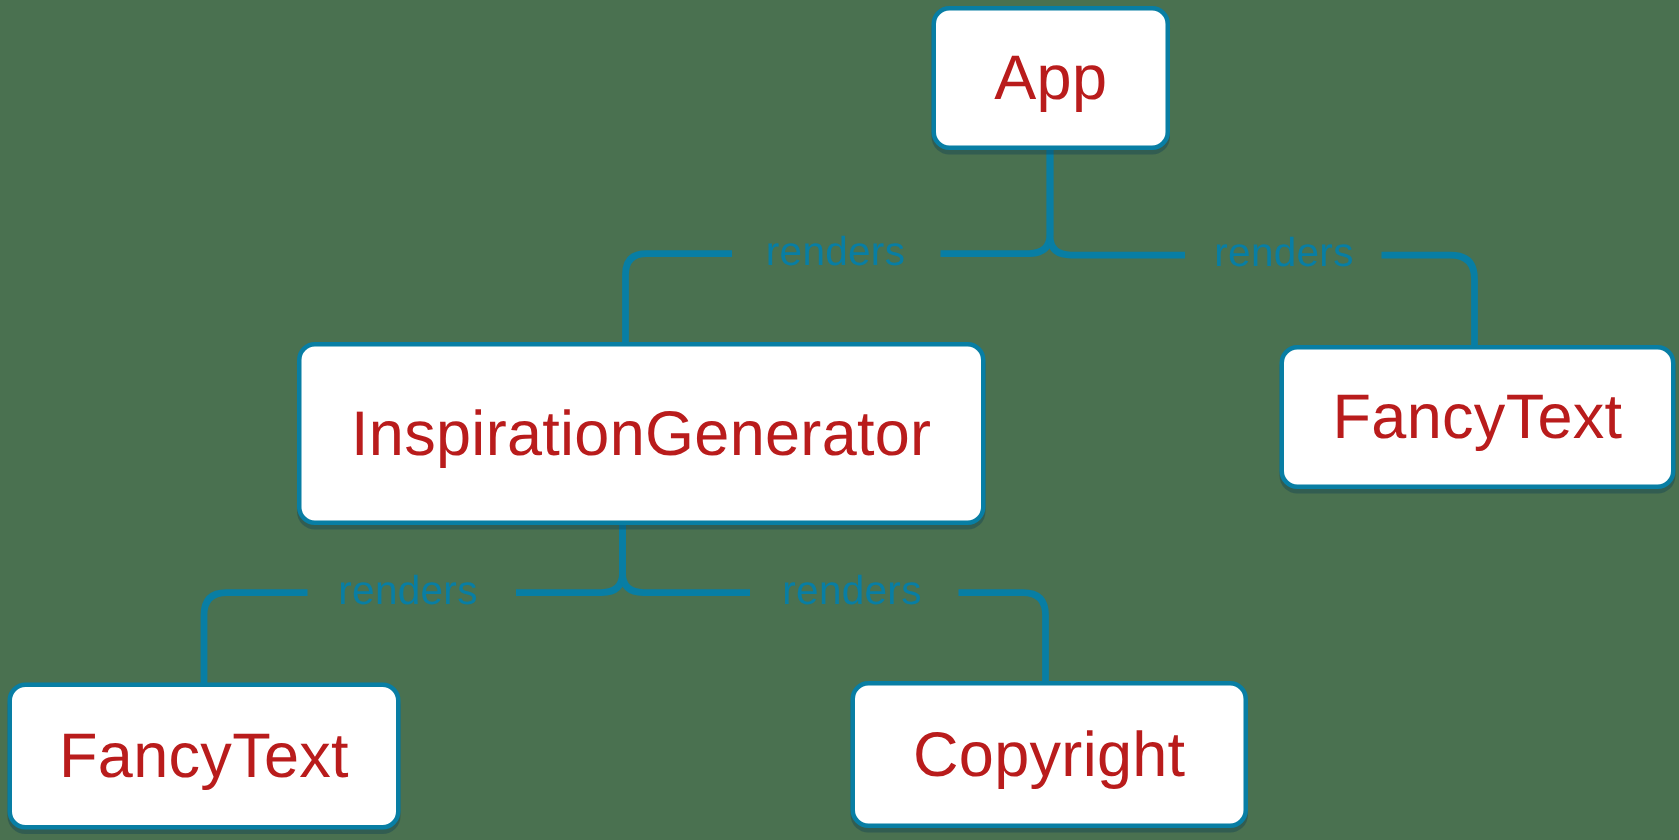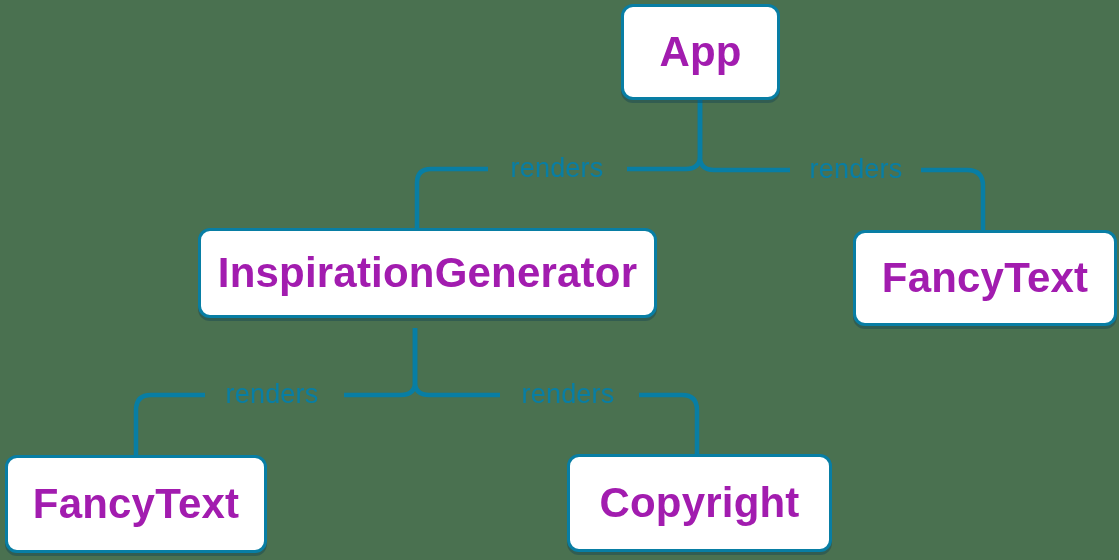--- a/index.html
+++ b/index.html
@@ -30,29 +30,29 @@
   }
   .node {
     position: absolute;
     display: flex;
     align-items: center;
     justify-content: center;
     background: #ffffff;
     border: 3px solid #087ea4;
     border-radius: 12px;
     box-shadow: 0 3px 0 rgba(13, 60, 84, 0.38);
-    color: #a21caf;
+    color: #b91c1c;
     font-size: 42px;
-    font-weight: 700;
+    font-weight: 400;
     letter-spacing: 0.2px;
     white-space: nowrap;
     box-sizing: border-box;
   }
   .node-app                  { left: 621px; top: 4px;   width: 159px; height: 96px;  }
-  .node-inspiration          { left: 198px; top: 228px; width: 459px; height: 90px; }
+  .node-inspiration          { left: 198px; top: 228px; width: 459px; height: 122px; }
   .node-fancytext-top        { left: 853px; top: 230px; width: 264px; height: 96px;  }
   .node-fancytext-bottom     { left: 5px;   top: 455px; width: 262px; height: 98px;  }
   .node-copyright            { left: 567px; top: 454px; width: 265px; height: 98px;  }
   .edge-label {
     position: absolute;
     transform: translate(-50%, -50%);
     color: #087ea4;
     font-size: 27px;
     font-weight: 400;
     letter-spacing: 0.2px;

